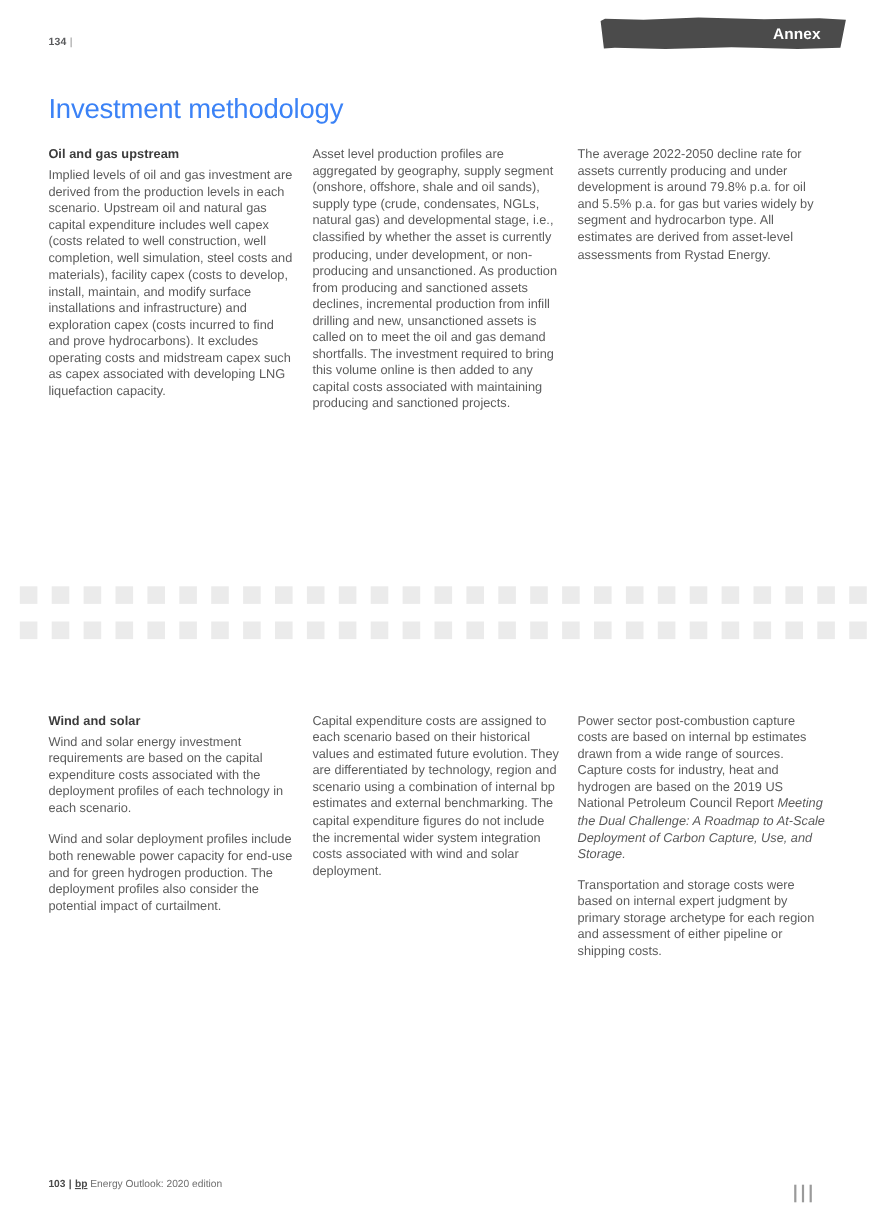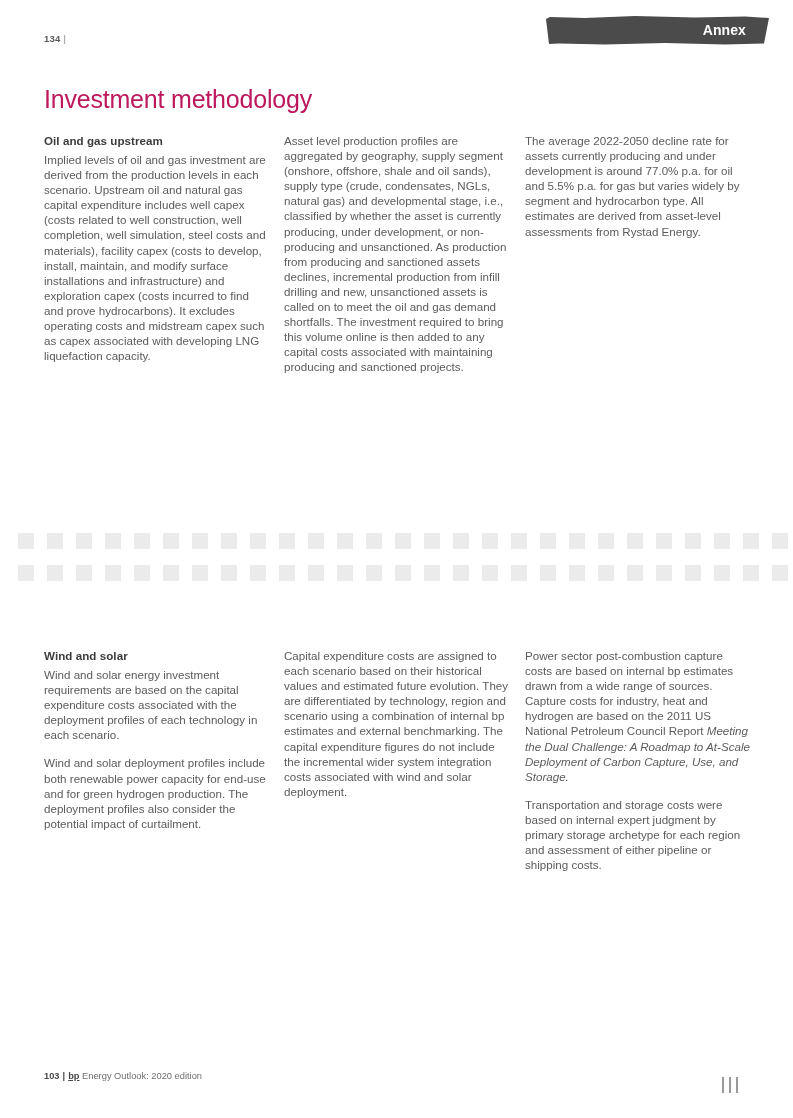--- a/index.html
+++ b/index.html
@@ -63,21 +63,21 @@
     line-height: 18px;
   }
 
   
   .main-title {
     position: absolute;
     left: 44px;
     top: 83px;
     font-size: 25px;
     font-weight: normal;
-    color: #be185d;
+    color: #3b82f6;
     letter-spacing: -0.2px;
     line-height: 32px;
     margin: 0;
   }
 
   
   .col {
     position: absolute;
     font-size: 11.6px;
     line-height: 15.1px;
@@ -190,21 +190,21 @@
   <div class="col col-1 block-top">
     <h3>Oil and gas upstream</h3>
     <p>Implied levels of oil and gas investment are derived from the production levels in each scenario.  Upstream oil and natural gas capital expenditure includes well capex (costs related to well construction, well completion, well simulation, steel costs and materials), facility capex (costs to develop, install, maintain, and modify surface installations and infrastructure) and exploration capex (costs incurred to find and prove hydrocarbons). It excludes operating costs and midstream capex such as capex associated with developing LNG liquefaction capacity.</p>
   </div>
 
   <div class="col col-2 block-top">
     <p>Asset level production profiles are aggregated by geography, supply segment (onshore, offshore, shale and oil sands), supply type (crude, condensates, NGLs, natural gas) and developmental stage, i.e., classified by whether the asset is currently producing, under development, or non-producing and unsanctioned. As production from producing and sanctioned assets declines, incremental production from infill drilling and new, unsanctioned assets is called on to meet the oil and gas demand shortfalls. The investment required to bring this volume online is then added to any capital costs associated with maintaining producing and sanctioned projects.</p>
   </div>
 
   <div class="col col-3 block-top">
-    <p>The average 2022-2050 decline rate for assets currently producing and under development is around 77.0% p.a. for oil and 5.5% p.a. for gas but varies widely by segment and hydrocarbon type. All estimates are derived from asset-level assessments from Rystad Energy.</p>
+    <p>The average 2022-2050 decline rate for assets currently producing and under development is around 79.8% p.a. for oil and 5.5% p.a. for gas but varies widely by segment and hydrocarbon type. All estimates are derived from asset-level assessments from Rystad Energy.</p>
   </div>
 
   <div class="pattern-band">
       <div class="pattern-square" style="left: 18px; top: 2px; width: 16px; height: 16px; background: rgb(235, 235, 235);"></div>
       <div class="pattern-square" style="left: 47px; top: 2px; width: 16px; height: 16px; background: rgb(235, 235, 235);"></div>
       <div class="pattern-square" style="left: 76px; top: 2px; width: 16px; height: 16px; background: rgb(235, 235, 235);"></div>
       <div class="pattern-square" style="left: 105px; top: 2px; width: 16px; height: 16px; background: rgb(235, 235, 235);"></div>
       <div class="pattern-square" style="left: 134px; top: 2px; width: 16px; height: 16px; background: rgb(235, 235, 235);"></div>
       <div class="pattern-square" style="left: 163px; top: 2px; width: 16px; height: 16px; background: rgb(235, 235, 235);"></div>
       <div class="pattern-square" style="left: 192px; top: 2px; width: 16px; height: 16px; background: rgb(235, 235, 235);"></div>
@@ -261,21 +261,21 @@
     <p>Capital expenditure costs are assigned to each scenario based on their historical values and estimated future evolution. They are differentiated by technology, region and scenario using a combination of internal bp estimates and external benchmarking. The capital expenditure figures do not include the incremental wider system integration costs associated with wind and solar deployment.</p>
   </div>
 
   <div class="col col-1 block-bottom">
     <h3>Wind and solar</h3>
     <p>Wind and solar energy investment requirements are based on the capital expenditure costs associated with the deployment profiles of each technology in each scenario.</p>
     <p>Wind and solar deployment profiles include both renewable power capacity for end-use and for green hydrogen production. The deployment profiles also consider the potential impact of curtailment.</p>
   </div>
 
   <div class="col col-3 block-bottom">
-    <p><span>Power sector post-combustion capture costs are based on internal bp estimates drawn from a wide range of sources. Capture costs for industry, heat and hydrogen are based on the 2011 US National Petroleum Council Report </span><em>Meeting the Dual Challenge: A Roadmap to At-Scale Deployment of Carbon Capture, Use, and Storage.</em></p>
+    <p><span>Power sector post-combustion capture costs are based on internal bp estimates drawn from a wide range of sources. Capture costs for industry, heat and hydrogen are based on the 2019 US National Petroleum Council Report </span><em>Meeting the Dual Challenge: A Roadmap to At-Scale Deployment of Carbon Capture, Use, and Storage.</em></p>
     <p>Transportation and storage costs were based on internal expert judgment by primary storage archetype for each region and assessment of either pipeline or shipping costs.</p>
   </div>
 
   <div class="footer">
     <span class="fnum">103</span><span class="fbar">|</span><span class="fbp">bp</span> <span class="ftitle">Energy Outlook: 2020 edition</span>
   </div>
 
   <div class="corner-bars">
     <i></i>
     <i></i>

